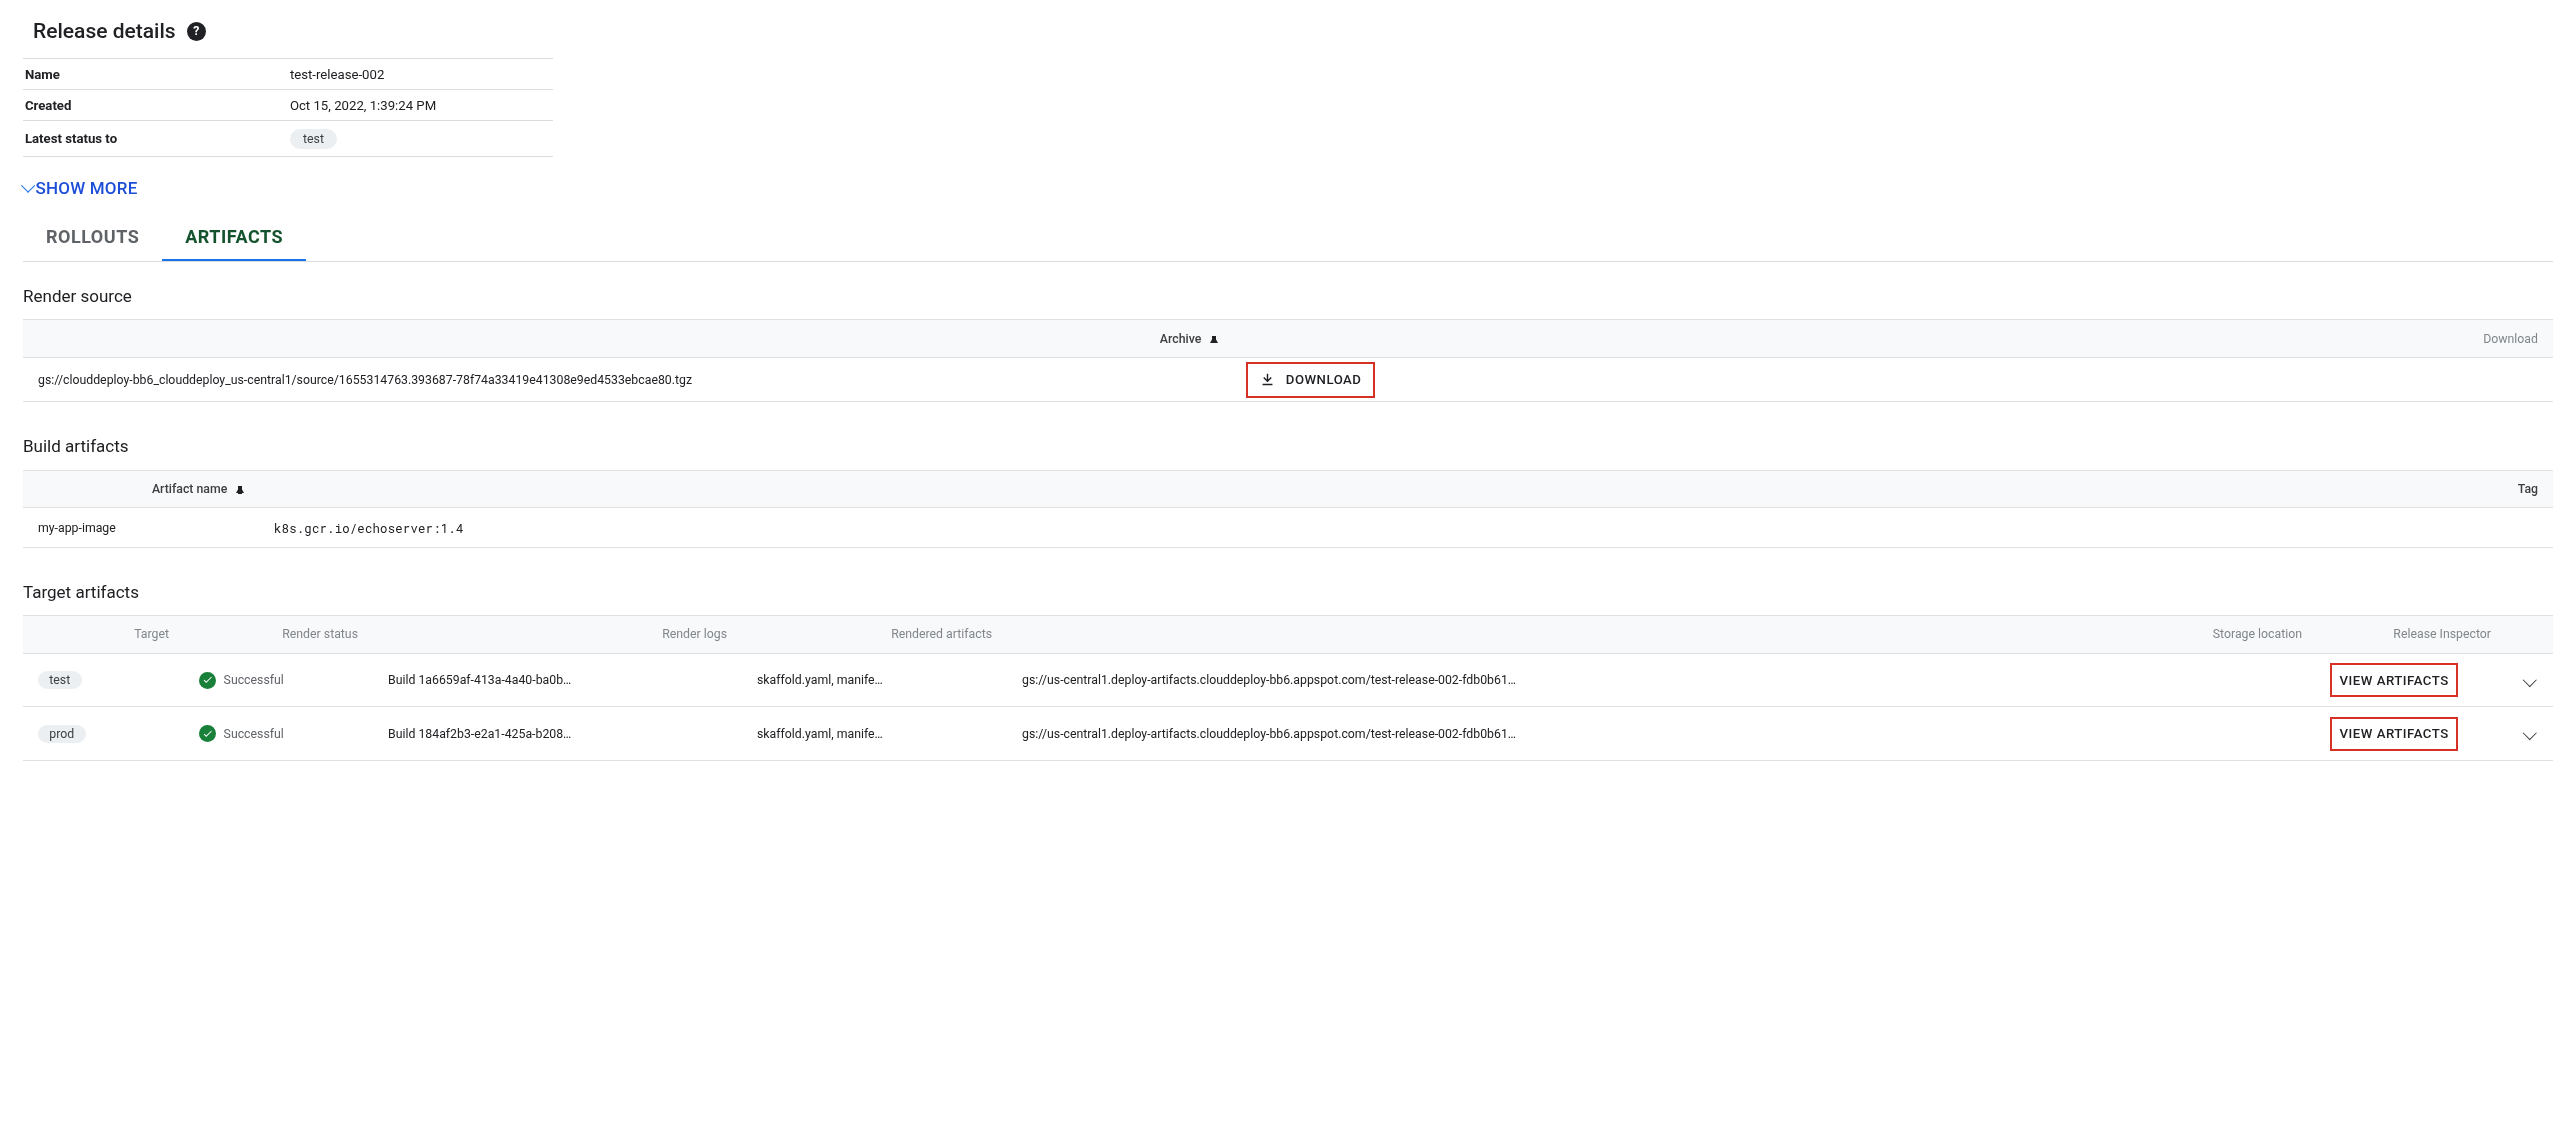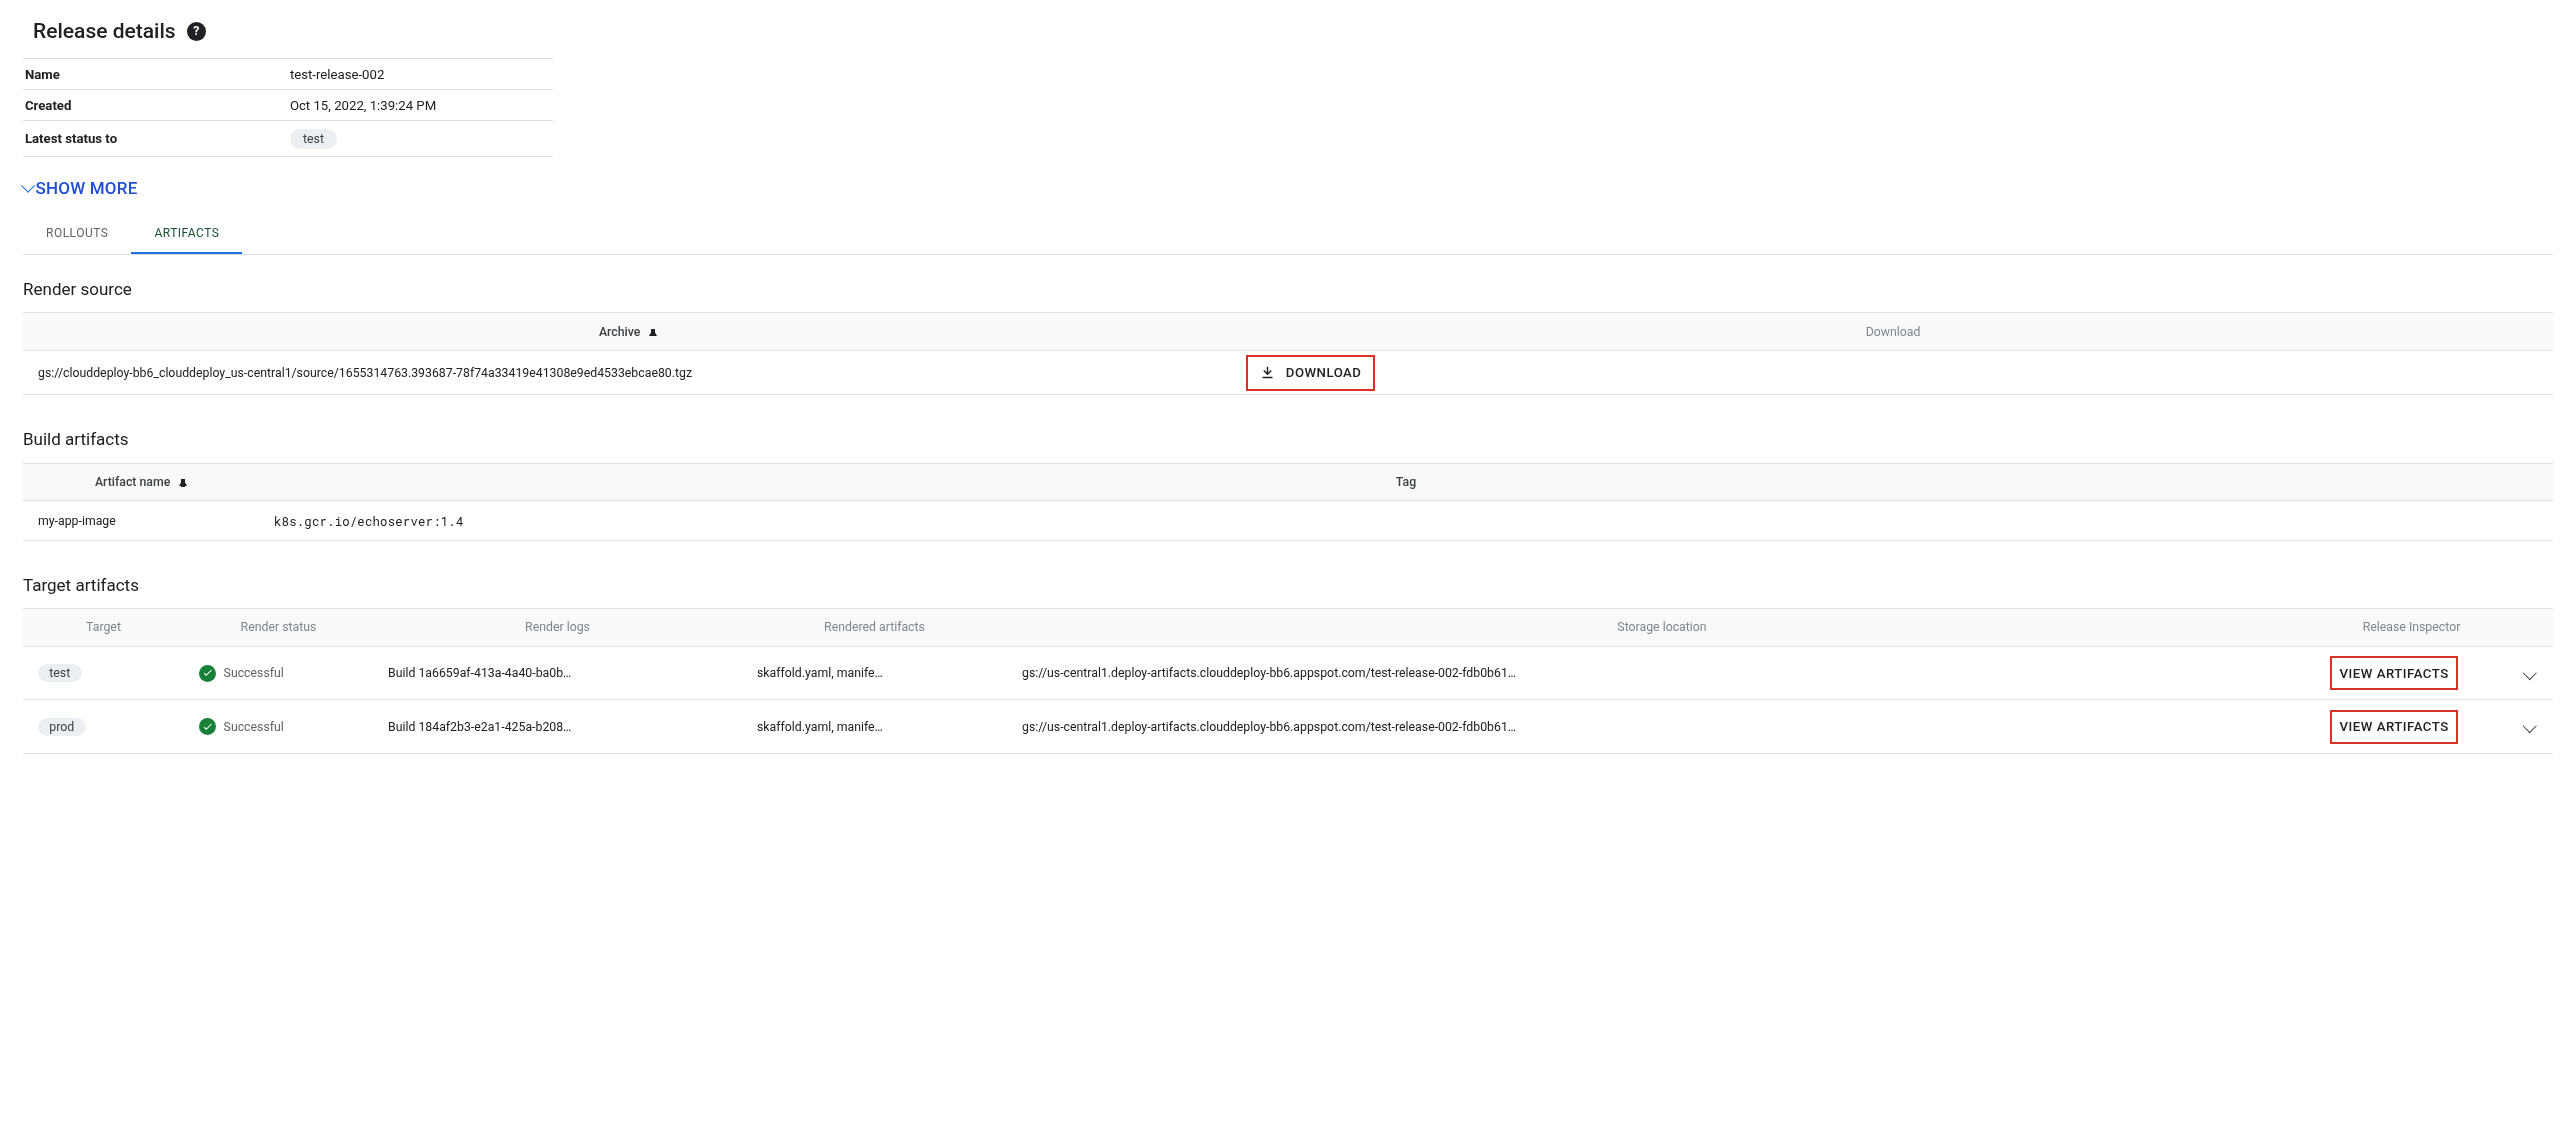--- a/index.html
+++ b/index.html
@@ -81,22 +81,22 @@
   transform: rotate(-45deg);
   margin-top: -3.8px;
 }
 .tabs {
   display: flex;
   border-bottom: 0.9px solid #dadce0;
   margin-bottom: 24.6px;
 }
 .tab {
   padding: 11.3px 23px;
-  font-size: 12px;
-  font-weight: 400;
+  font-size: 18px;
+  font-weight: 700;
   letter-spacing: 0.5px;
   color: #5f6368;
   cursor: pointer;
   border-bottom: 2.8px solid transparent;
 }
 .tab.active {
   color: #14532d;
   border-bottom: 2.8px solid #1a73e8;
 }
 .section-title {
@@ -111,21 +111,21 @@
   width: 100%;
   border-collapse: collapse;
   font-size: 12.3px;
 }
 .data-table thead tr {
   background: #f8f9fa;
   border-top: 0.9px solid #e0e0e0;
   border-bottom: 0.9px solid #e0e0e0;
 }
 .data-table th {
-  text-align: center;
+  text-align: right;
   font-weight: 500;
   color: #3c4043;
   padding: 11.3px 15px;
 }
 .data-table th.muted {
   color: #80868b;
   font-weight: 400;
 }
 .data-table tbody tr {
   border-bottom: 0.9px solid #e0e0e0;

